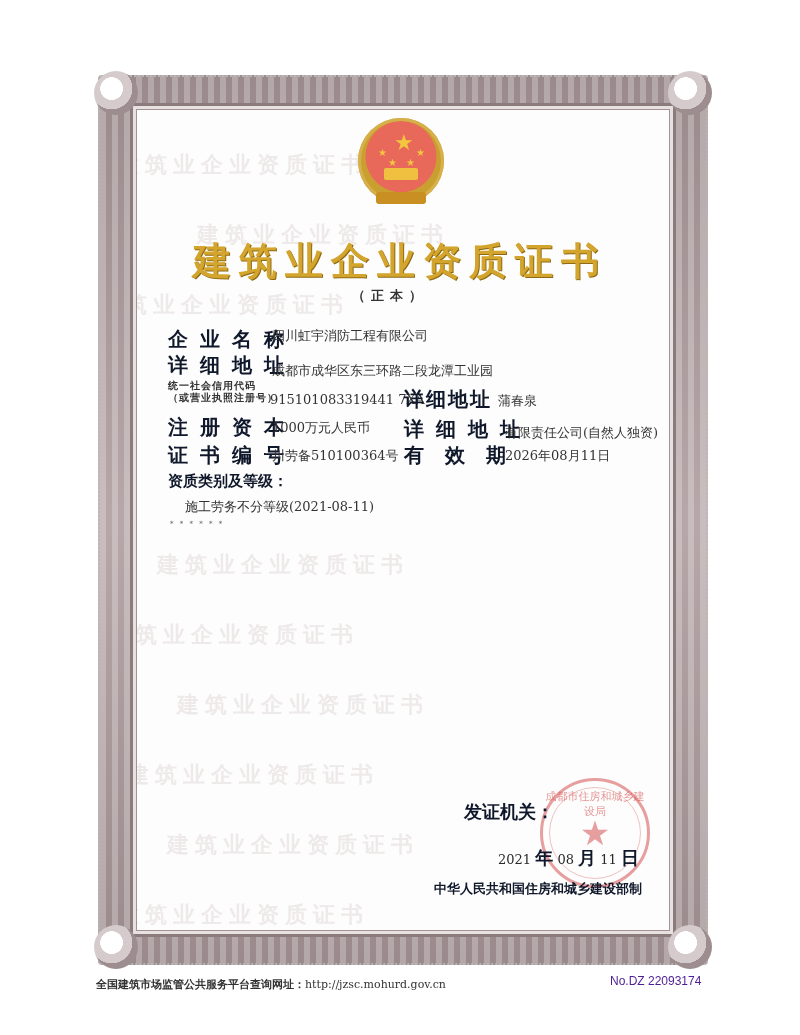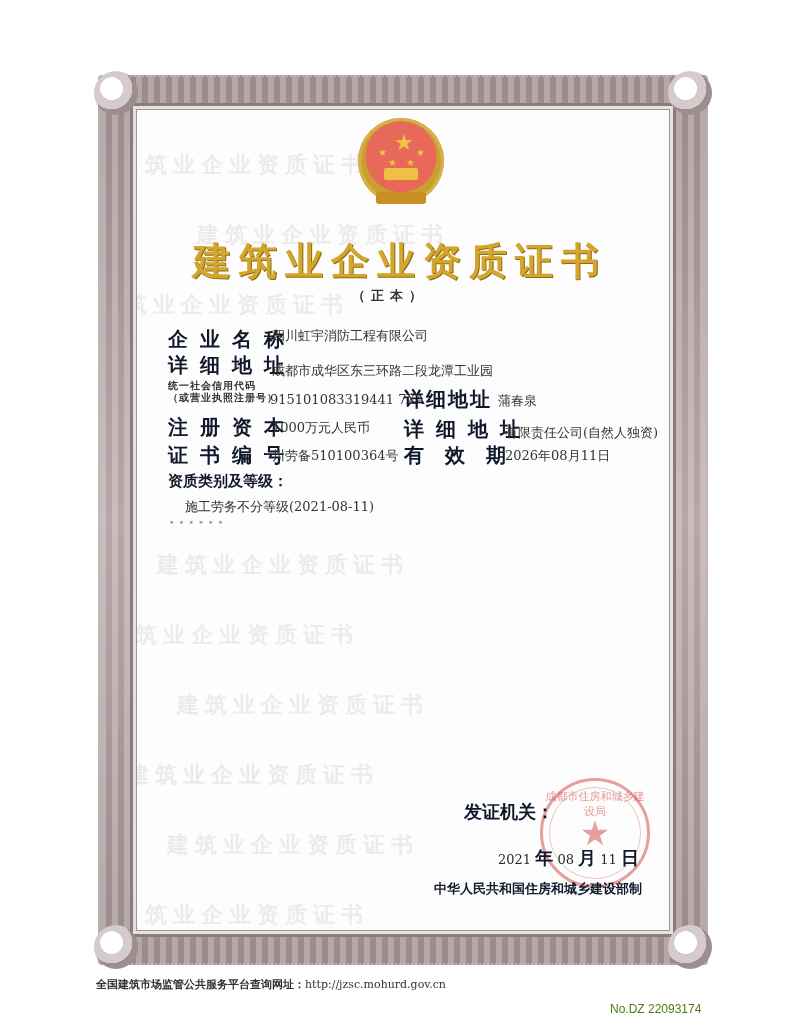--- a/index.html
+++ b/index.html
@@ -60,21 +60,21 @@
   .small-label { position:absolute; font-family:"DejaVu Sans", sans-serif; font-weight:bold; font-size:10px; line-height:12px; color:#333; white-space:nowrap; letter-spacing:1px; }
   .seal {
     position:absolute; left:540px; top:778px; width:110px; height:110px; border-radius:50%;
     border:3px solid rgba(214,80,80,0.55); box-sizing:border-box;
   }
   .seal-inner { position:absolute; left:6px; top:6px; right:6px; bottom:6px; border-radius:50%; border:1px solid rgba(214,80,80,0.35); }
   .seal-star { position:absolute; left:0; width:100%; top:32px; text-align:center; font-size:34px; color:rgba(214,80,80,0.55); }
   .seal-text { position:absolute; left:0; width:100%; top:8px; text-align:center; font-size:11px; color:rgba(214,80,80,0.6); font-family:"DejaVu Sans", sans-serif; }
   .footer-left { position:absolute; left:96px; top:977px; font-size:11px; color:#333; font-family:"DejaVu Sans", sans-serif; font-weight:bold; }
   .footer-left .url { font-family:"DejaVu Serif", serif; font-weight:normal; }
-  .footer-right { position:absolute; left:610px; top:974px; font-size:12px; color:#4d7c0f; font-family:"Liberation Sans", sans-serif;margin-top:28px; }
+  .footer-right { position:absolute; left:610px; top:974px; font-size:12px; color:#4c1d95; font-family:"Liberation Sans", sans-serif; }
 </style>
 </head>
 <body>
 
 <div class="frame">
   <div class="frame-inner-line"></div>
   <div class="corner" style="left:-6px;top:-6px;"></div>
   <div class="corner" style="right:-6px;top:-6px;"></div>
   <div class="corner" style="left:-6px;bottom:-6px;"></div>
   <div class="corner" style="right:-6px;bottom:-6px;"></div>

